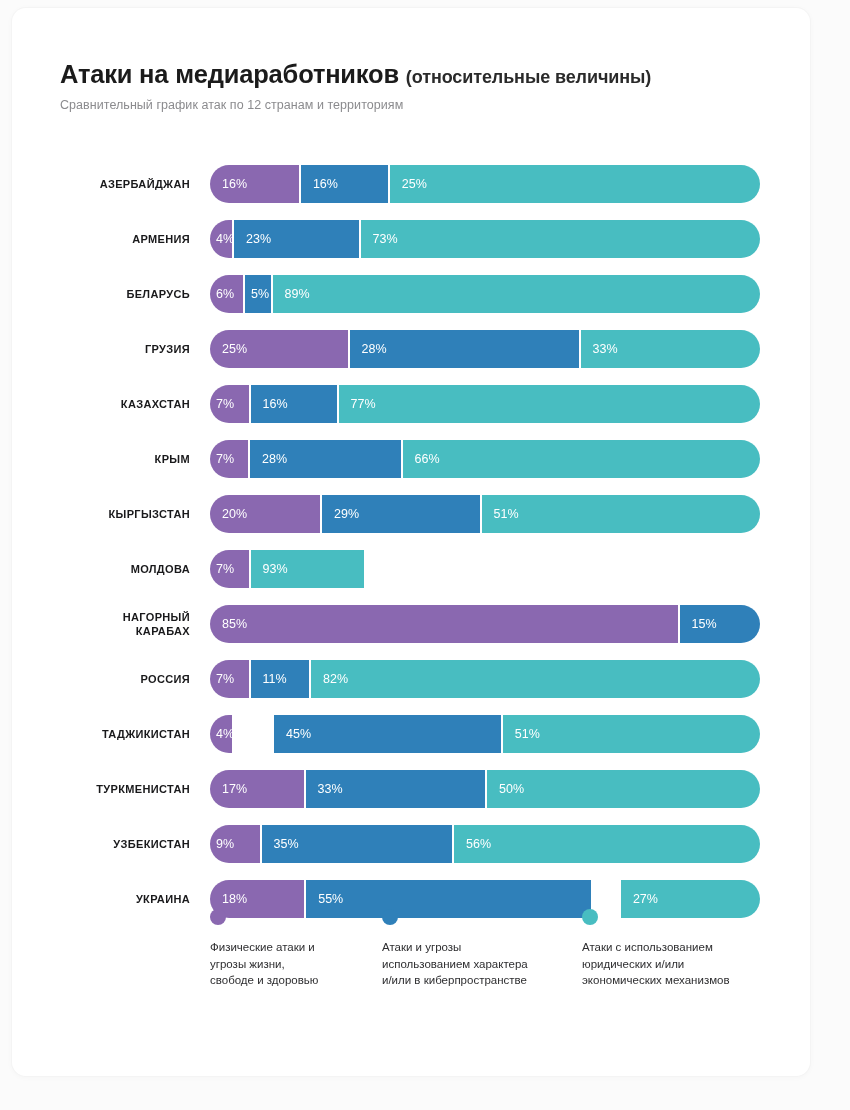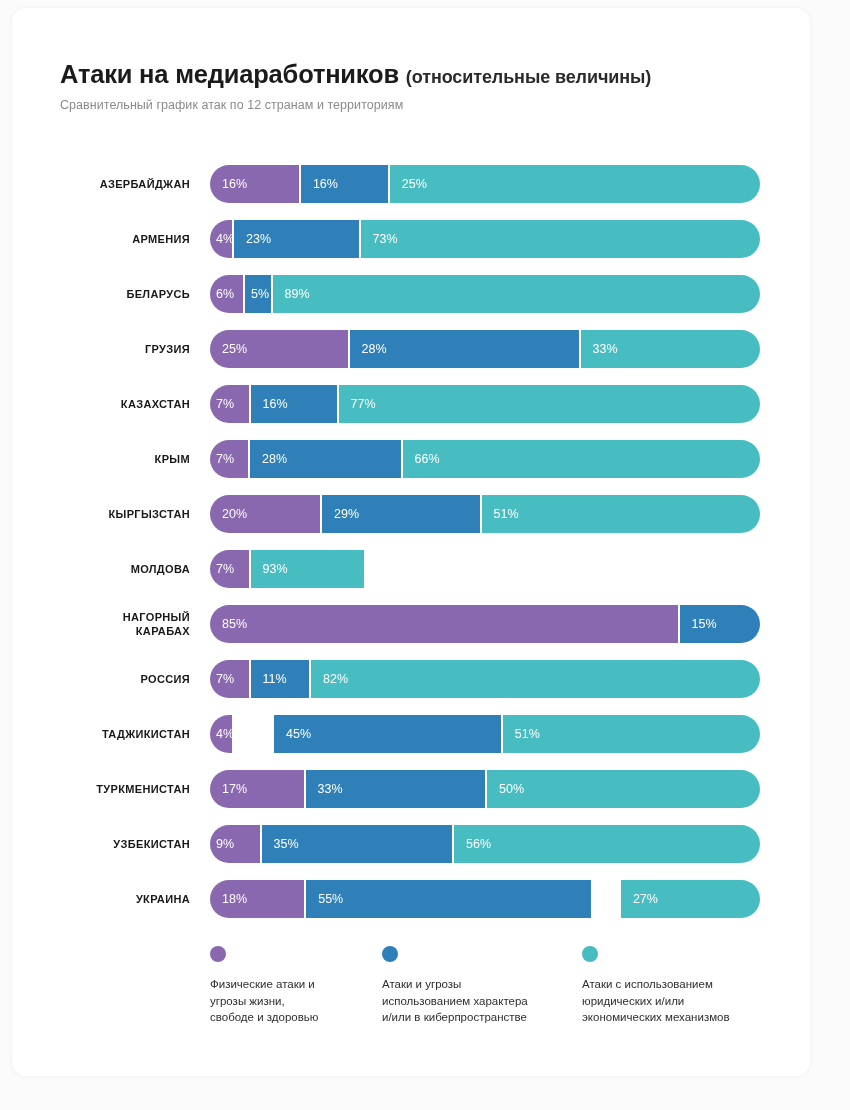--- a/index.html
+++ b/index.html
@@ -111,21 +111,21 @@
   .seg-blue   { background: #2f80b9; }
   .seg-teal   { background: #48bdc1; }
 
   .seg + .seg { border-left: 2px solid #ffffff; }
 
   .seg.narrow { padding-left: 6px; overflow: visible; z-index: 2; }
 
   .legend {
     position: absolute;
     left: 198px;
-    top: 938px;
+    top: 901px;
     width: 560px;
     display: flex;
   }
   .legend-item {
     width: 172px;
     margin-right: 0;
   }
   .legend-item:nth-child(1) { width: 172px; }
   .legend-item:nth-child(2) { width: 200px; }
   .legend-item:nth-child(3) { width: 188px; }

